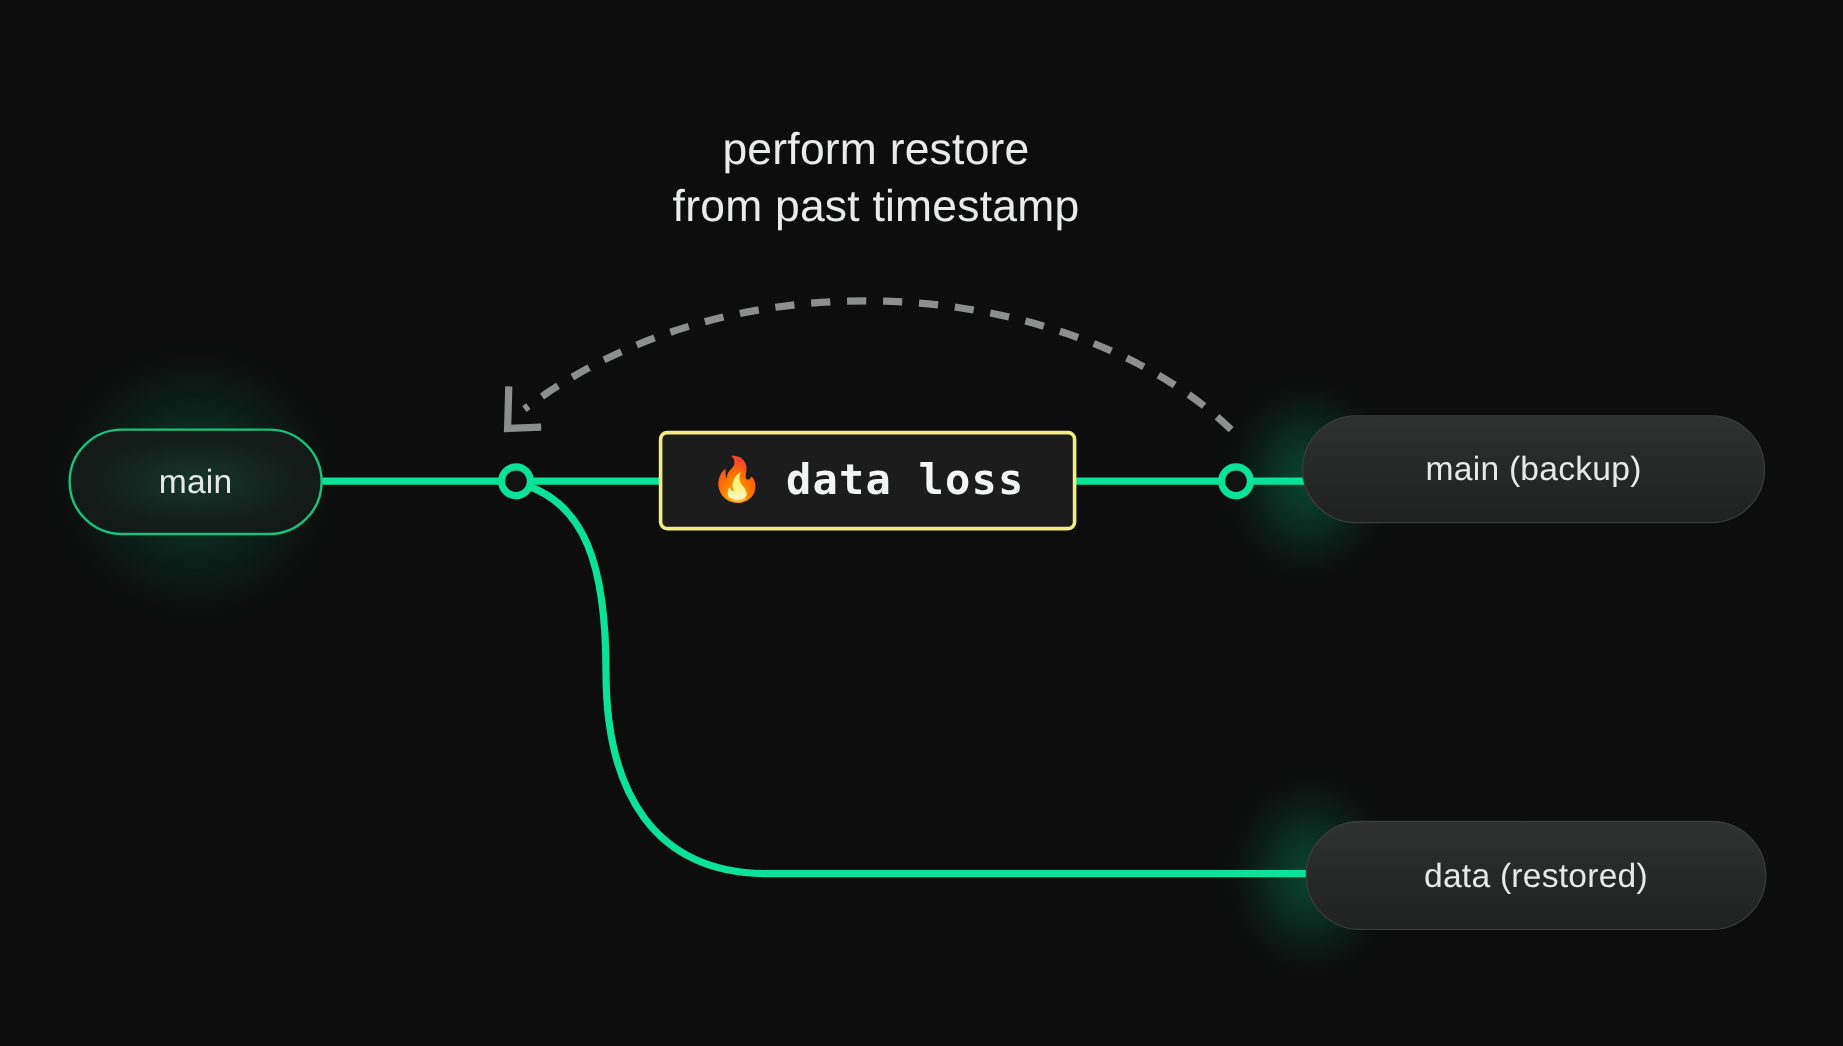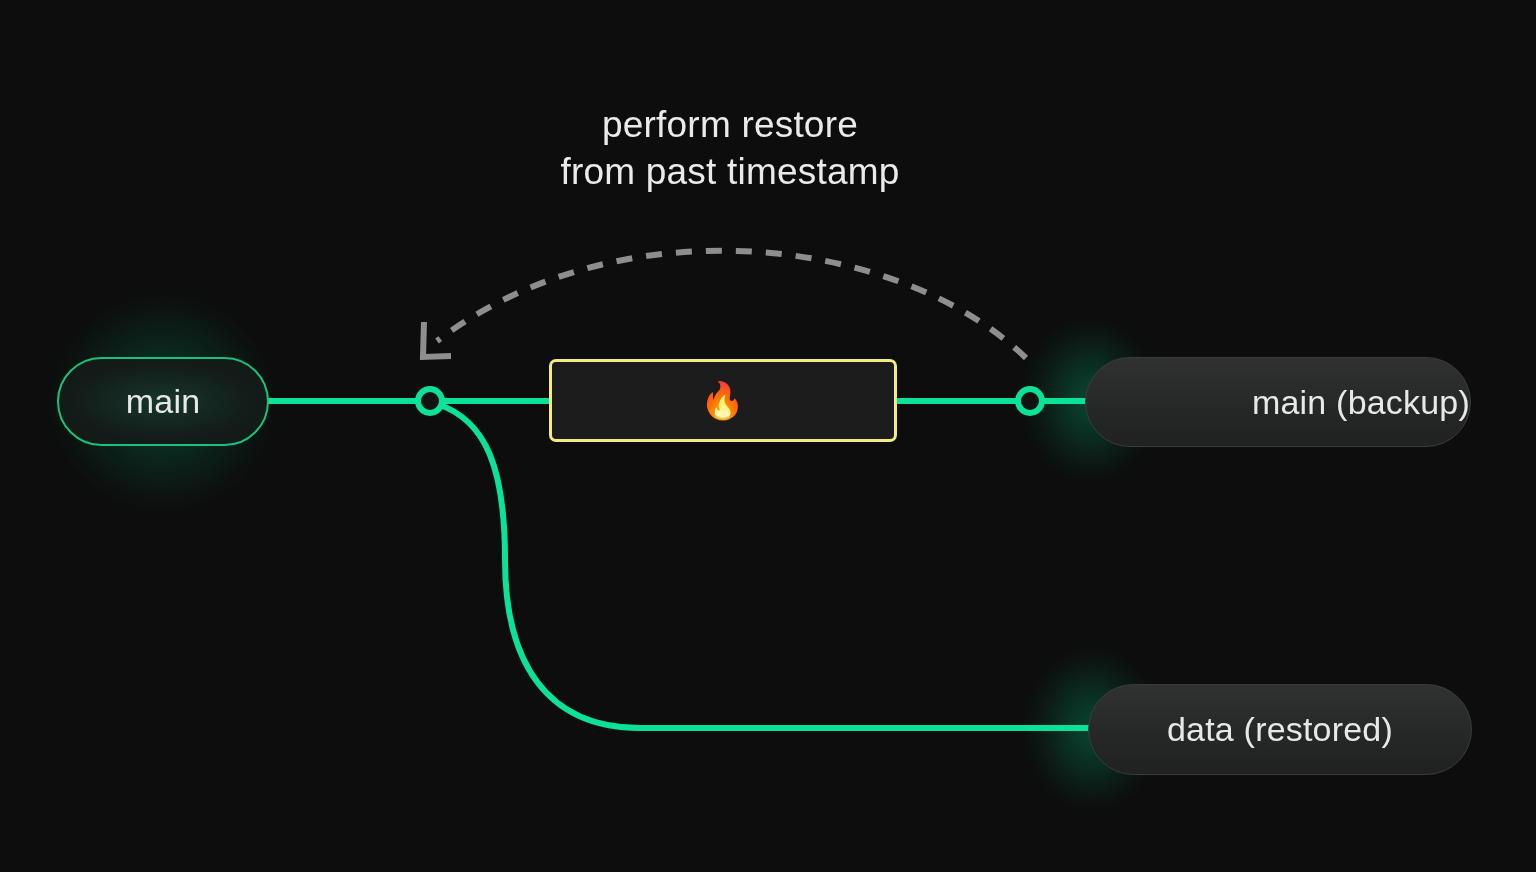--- a/index.html
+++ b/index.html
@@ -42,21 +42,21 @@
 
   
   .pill {
     position: absolute;
     display: flex;
     align-items: center;
     justify-content: center;
     box-sizing: border-box;
     border-radius: 999px;
     color: #e7e8e8;
-    font-size: 34px;
+    font-size: 28px;
     font-weight: 300;
     letter-spacing: 0.2px;
     white-space: nowrap;
   }
 
   .pill-main {
     left: 57px;
     top: 357px;
     width: 212px;
     height: 89px;
@@ -80,24 +80,23 @@
     filter: blur(14px);
     pointer-events: none;
   }
 
   .pill-grey {
     border: 1px solid #3a3d3d;
     background: linear-gradient(180deg, #303232 0%, #262828 55%, #202222 100%);
   }
   .pill-backup {
     left: 1085px;
-    top: 357px;
+    top: 346px;
     width: 386px;
     height: 90px;
-    justify-content: flex-end;
   }
   .pill-restored {
     left: 1088px;
     top: 684px;
     width: 384px;
     height: 91px;
   }
   .glow-edge {
     position: absolute;
     width: 120px;
@@ -191,15 +190,16 @@
   <div class="pill pill-grey pill-backup">
     <span>main (backup)</span>
   </div>
 
   <div class="pill pill-grey pill-restored">
     <span>data (restored)</span>
   </div>
 
   <div class="warn-box">
     <span class="warn-emoji">🔥</span>
+    <span class="warn-text">data loss</span>
   </div>
 
 </div>
 
 </body></html>

